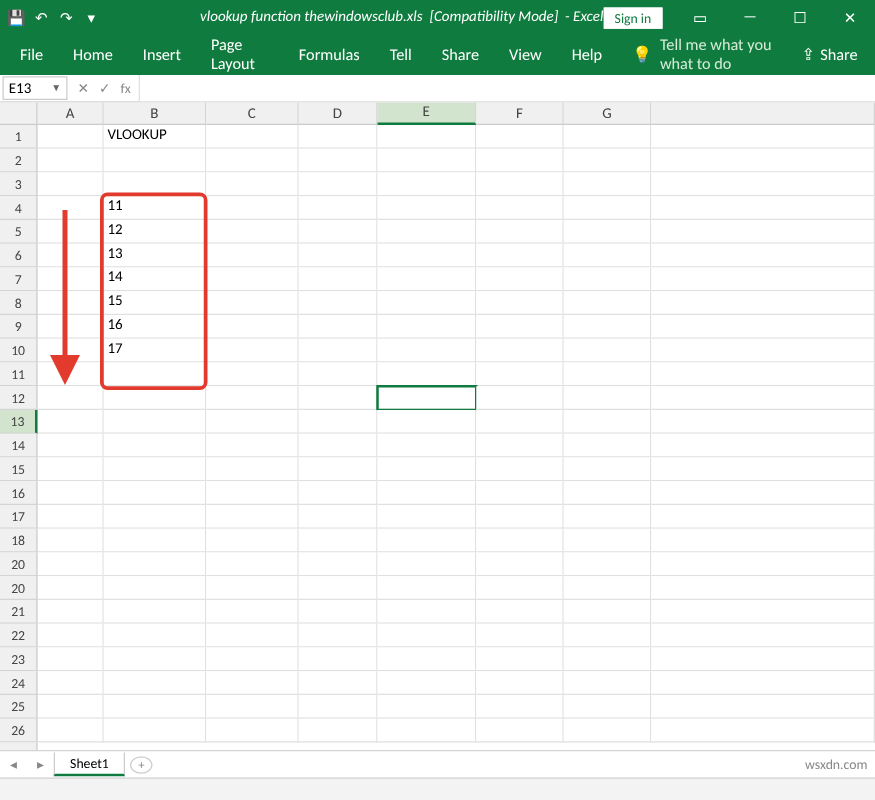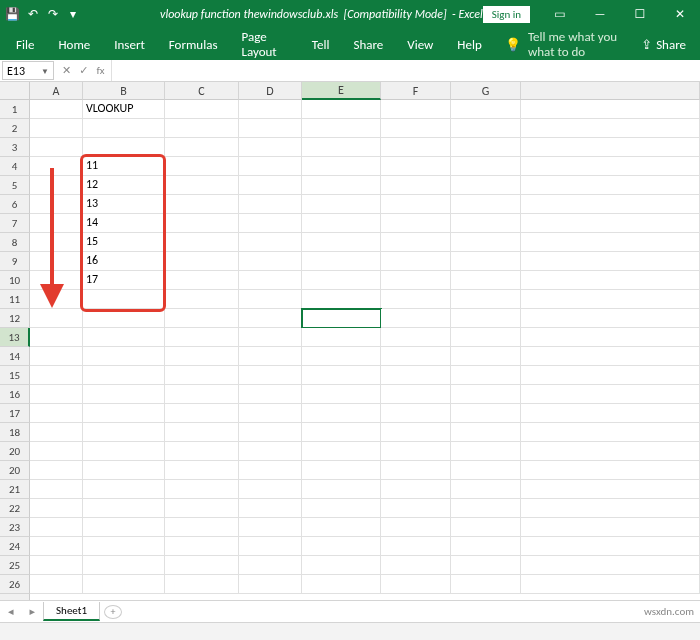--- a/index.html
+++ b/index.html
@@ -84,22 +84,22 @@
     <div class="btn">—</div>
     <div class="btn">☐</div>
     <div class="btn">✕</div>
   </div>
 </div>
 
 <div class="ribbon">
   <div class="tab file">File</div>
   <div class="tab">Home</div>
   <div class="tab">Insert</div>
+  <div class="tab">Page Layout</div>
   <div class="tab">Formulas</div>
-  <div class="tab">Page Layout</div>
   <div class="tab">Tell</div>
   <div class="tab">Share</div>
   <div class="tab">View</div>
   <div class="tab">Help</div>
   <div class="tell">
     <span>💡</span>
     <span>Tell me what you what to do</span>
   </div>
   <div class="spacer"></div>
   <div class="share">

